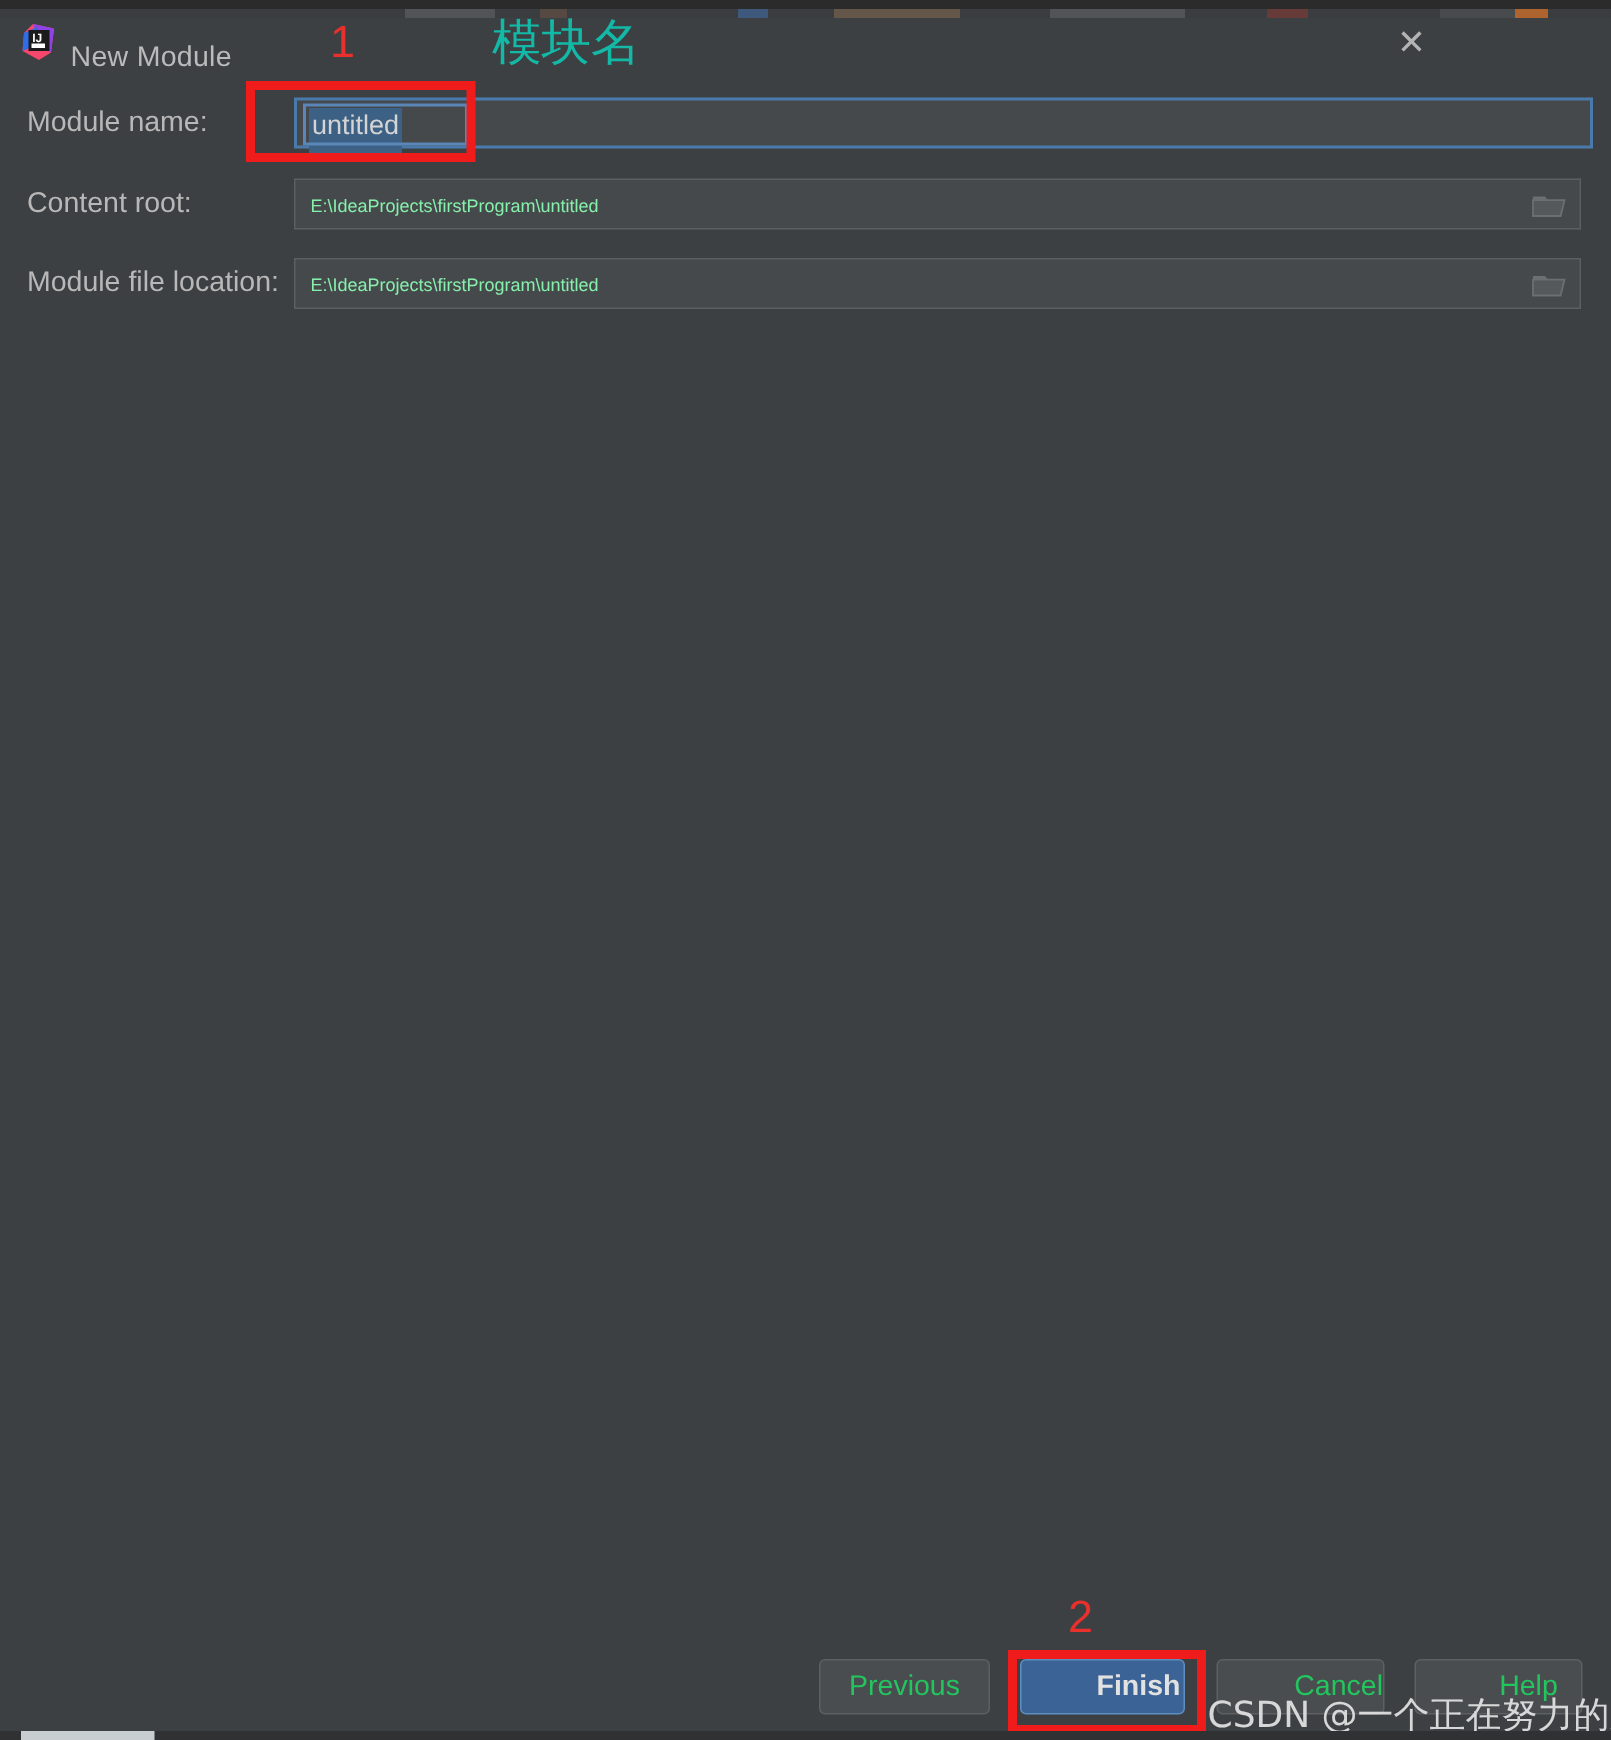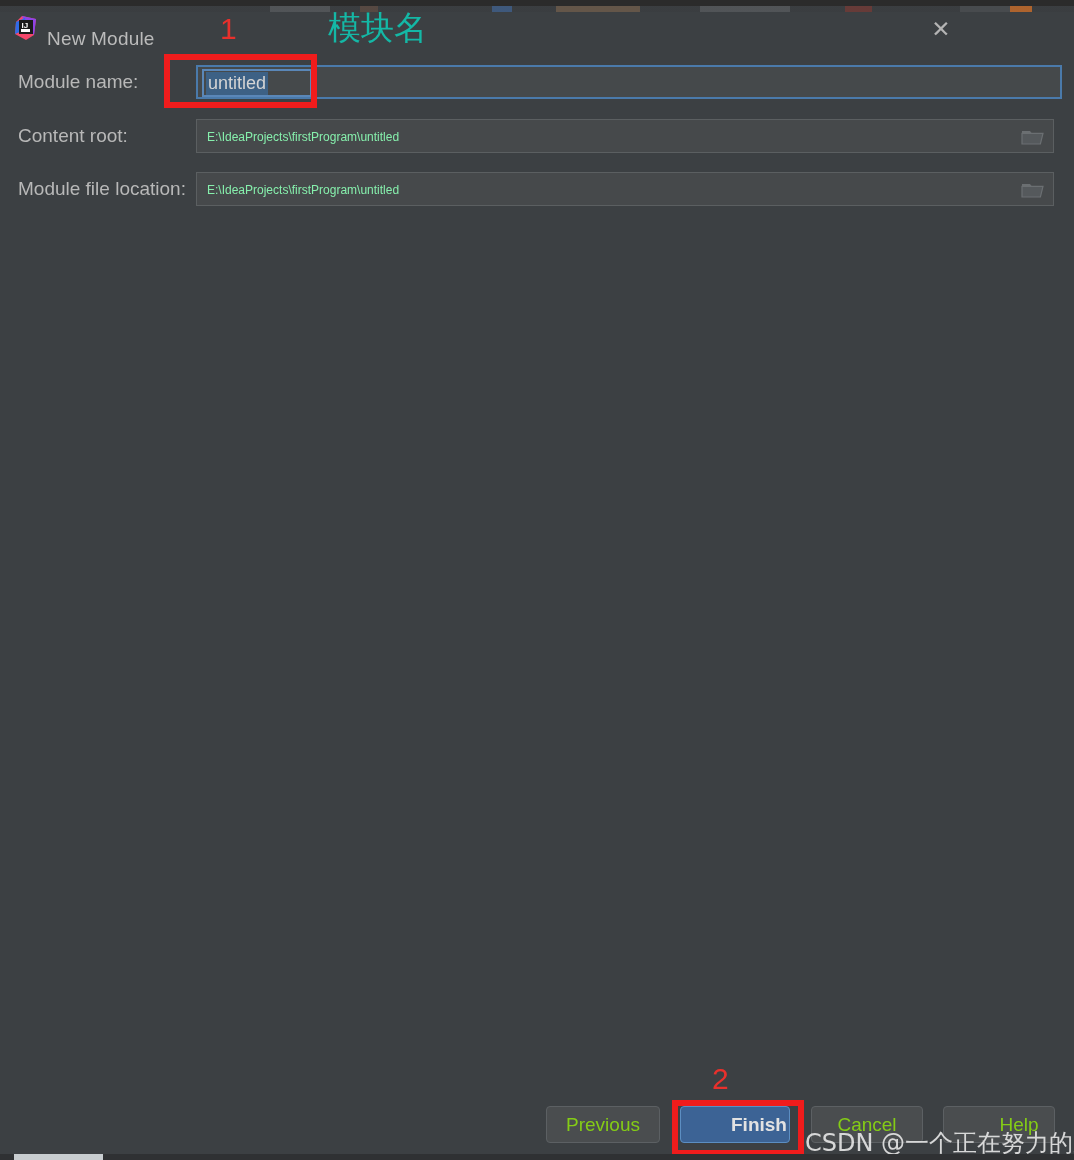--- a/index.html
+++ b/index.html
@@ -125,21 +125,21 @@
     left: 196px;
     top: 0;
     width: 866px;
     background: #45494b;
     border: 2px solid #4a7aab;
   }
   #module-name-value {
     position: absolute;
     left: 8px;
     top: 5px;
-    height: 23px;
+    height: 35px;
     line-height: 23px;
     padding: 0 2px;
     font-size: 18px;
     background: #3d6185;
     color: #d4d4d4;
   }
   
   #module-name-inner-focus {
     position: absolute;
     left: 4px;
@@ -198,21 +198,21 @@
     border-radius: 4px;
     font-size: 19px;
     line-height: 35px;
     text-align: center;
     cursor: pointer;
     white-space: nowrap;
   }
   .btn-normal {
     background: #4a4d4f;
     border: 1px solid #5c6063;
-    color: #84cc16;
+    color: #22c55e;
   }
   .btn-primary {
     background: #3c6395;
     border: 1px solid #5c8ec2;
     color: #e2e2e2;
     font-weight: bold;
     padding-left: 48px;
   }
 
   
@@ -312,21 +312,21 @@
   <div class="annot-box" style="left:164px; top:48px; width:153px; height:54px;"></div>
 
   <div class="annot-num" style="left:220px; top:8px;">1</div>
 
   <div id="annot-cn-text">模块名</div>
 
   <div class="btn btn-normal" style="left:546px; top:1100px; width:114px;">Previous</div>
 
   <div class="btn btn-primary" style="left:680px; top:1100px; width:110px;">Finish</div>
 
-  <div class="btn btn-normal" style="left:811px; top:1100px; width:112px;">Cancel</div>
+  <div class="btn btn-normal" style="left:811px; top:1100px; width:112px;text-align:right;">Cancel</div>
 
   <div class="btn btn-normal" style="left:943px; top:1100px; width:112px;padding-left:40px;">Help</div>
 
   <div class="annot-box" style="left:672px; top:1094px; width:132px; height:56px;"></div>
 
   <div class="annot-num" style="left:712px; top:1058px;">2</div>
 
   <div id="watermark">CSDN @一个正在努力的菜鸡</div>
 
 </div>

